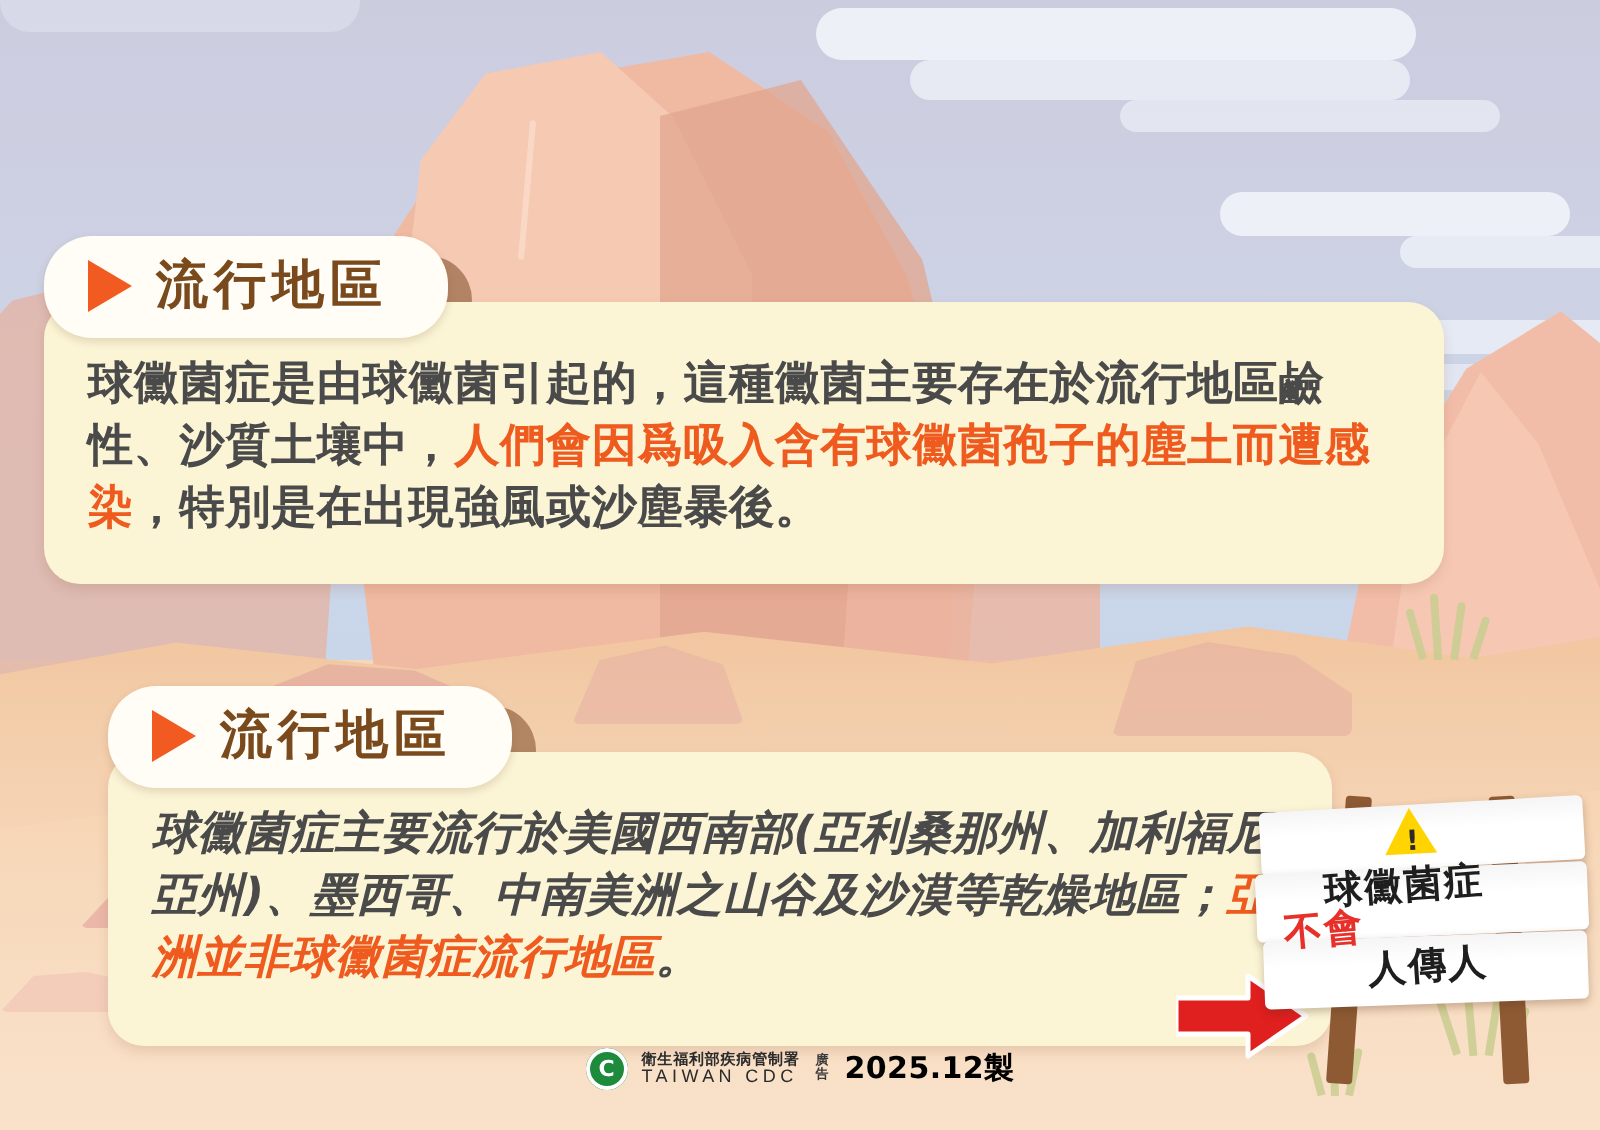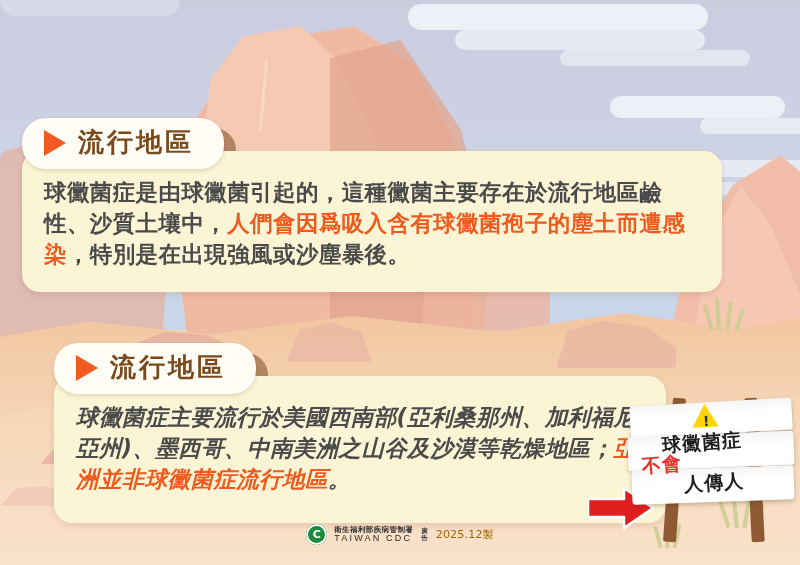--- a/index.html
+++ b/index.html
@@ -191,21 +191,21 @@
     width:21px;height:21px;border-radius:50%;
     background:#1e8a3c;display:flex;align-items:center;justify-content:center;
     flex:none;box-shadow:inset 0 0 0 2px #fff,inset 0 0 0 3px #1e8a3c;
   }
   .cdc-logo b{color:#fff;font-size:11px;line-height:1;font-family:"DejaVu Sans",sans-serif;}
   .cdc-names{display:flex;flex-direction:column;line-height:1.06;}
   .cdc-zh{font-size:7.5px;font-weight:bold;color:#2b2b2b;letter-spacing:.4px;}
   .cdc-en{font-size:9px;font-weight:normal;color:#2b2b2b;letter-spacing:2.2px;}
   .ad-mark{font-size:6.5px;font-weight:bold;color:#3a3a3a;line-height:1.05;
     display:flex;flex-direction:column;align-items:center;margin:0 1px;}
-  .date-txt{font-size:11px;font-weight:normal;color:#a16207;letter-spacing:.2px;
+  .date-txt{font-size:15px;font-weight:bold;color:#000000;letter-spacing:.2px;
     font-family:"DejaVu Sans","Liberation Sans",sans-serif;}
 </style>
 </head>
 <body>
 
 <div id="poster">
 
   <div class="scene">
     <div class="sky"></div>
     <div class="cloud c8"></div>

